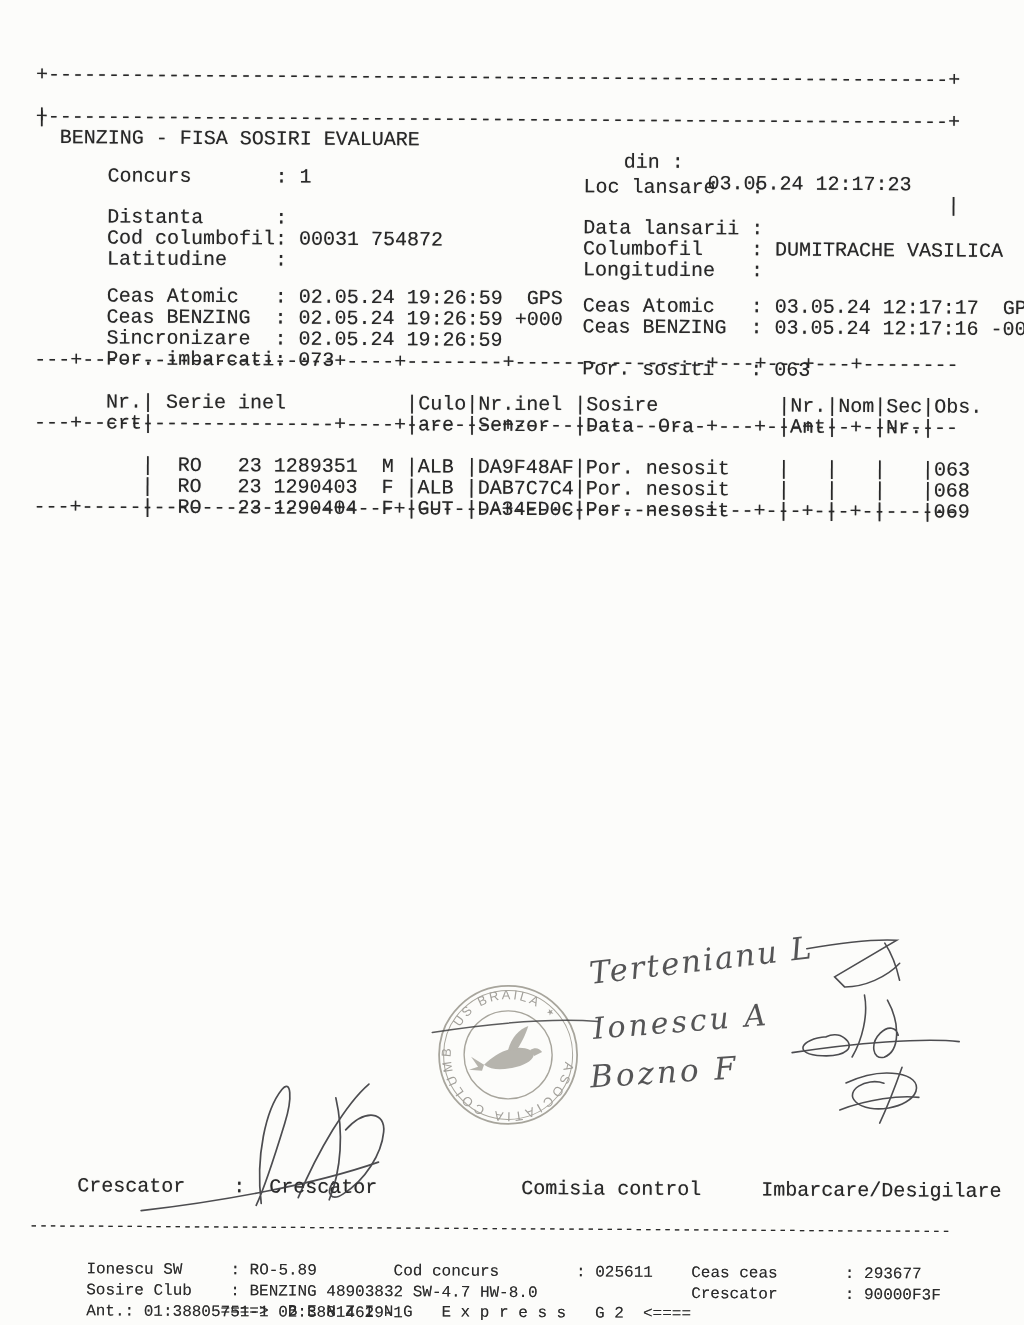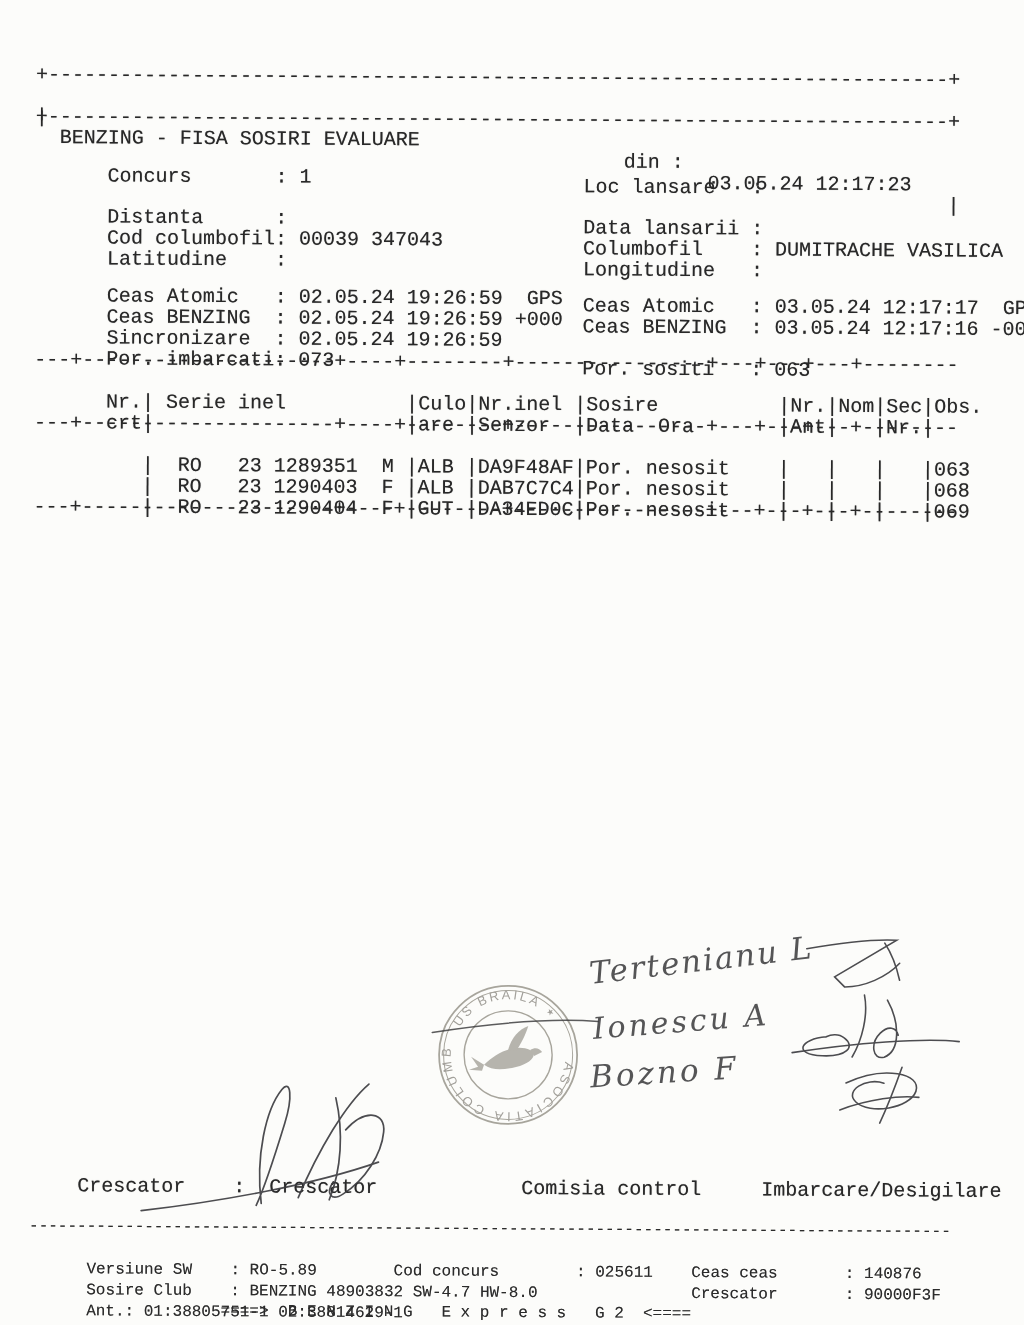--- a/index.html
+++ b/index.html
@@ -47,21 +47,21 @@
   </div>
 
   <div class="abs" style="top:144px;left:36px;width:930px;height:110px">
     <div class="mono tline" style="top:0">
       <span class="cell cw14">Concurs</span><span class="colon">:</span><span class="cell">1</span>
     </div>
     <div class="mono tline" style="top:41px">
       <span class="cell cw14">Distanta</span><span class="colon">:</span><span class="cell"></span>
     </div>
     <div class="mono tline" style="top:62px">
-      <span class="cell cw14">Cod columbofil</span><span class="colon">:</span><span class="cell">00039 347043</span>
+      <span class="cell cw14">Cod columbofil</span><span class="colon">:</span><span class="cell">00031 754872</span>
     </div>
     <div class="mono tline" style="top:83px">
       <span class="cell cw14">Latitudine</span><span class="colon">:</span><span class="cell"></span>
     </div>
     <div class="mono tline" style="top:8px;left:476px">
       <span class="cell cw14">Loc lansare</span><span class="colon">:</span><span class="cell"></span>
     </div>
     <div class="mono tline" style="top:49px;left:476px">
       <span class="cell cw14">Data lansarii</span><span class="colon">:</span><span class="cell"></span>
     </div>
@@ -118,21 +118,21 @@
     <div class="mono tline" style="top:147px">---+---------------------+----+--------+----------------+---+---+---+--------</div>
   </div>
 
   <div class="abs mono" style="top:1154px;left:36px;width:930px;height:21px">
     <span class="cell sw13">Crescator</span><span class="cell sw3">:</span><span class="cell sw21">Crescator</span><span class="cell sw20">Comisia control</span><span class="cell">Imbarcare/Desigilare</span>
   </div>
 
   <div class="abs footer" style="top:1216px;left:36px;width:960px;height:110px">
     <div class="mono-s tline" style="top:0">------------------------------------------------------------------------------------------------</div>
     <div class="mono-s tline" style="top:22px">
-      <span class="cell fw15">Versiune SW</span><span class="fcolon">:</span><span class="cell fw15">RO-5.89</span><span class="cell fw19">Cod concurs</span><span class="fcolon">:</span><span class="cell fw10">025611</span><span class="cell fw16">Ceas ceas</span><span class="fcolon">:</span><span class="cell">140876</span>
+      <span class="cell fw15">Ionescu SW</span><span class="fcolon">:</span><span class="cell fw15">RO-5.89</span><span class="cell fw19">Cod concurs</span><span class="fcolon">:</span><span class="cell fw10">025611</span><span class="cell fw16">Ceas ceas</span><span class="fcolon">:</span><span class="cell">293677</span>
     </div>
     <div class="mono-s tline" style="top:43px">
       <span class="cell fw15">Sosire Club</span><span class="fcolon">:</span><span class="cell fw46">BENZING 48903832 SW-4.7 HW-8.0</span><span class="cell fw16">Crescator</span><span class="fcolon">:</span><span class="cell">90000F3F</span>
     </div>
     <div class="mono-s tline" style="top:64px">
       <span class="cell">Ant.:</span><span class="cell sfx1">01:38805751-1 02:38814629-1</span>
     </div>
     <div class="mono-s tline benz" style="top:84px">====&gt;  B E N Z I N G   E x p r e s s   G 2  &lt;====</div>
   </div>
 

